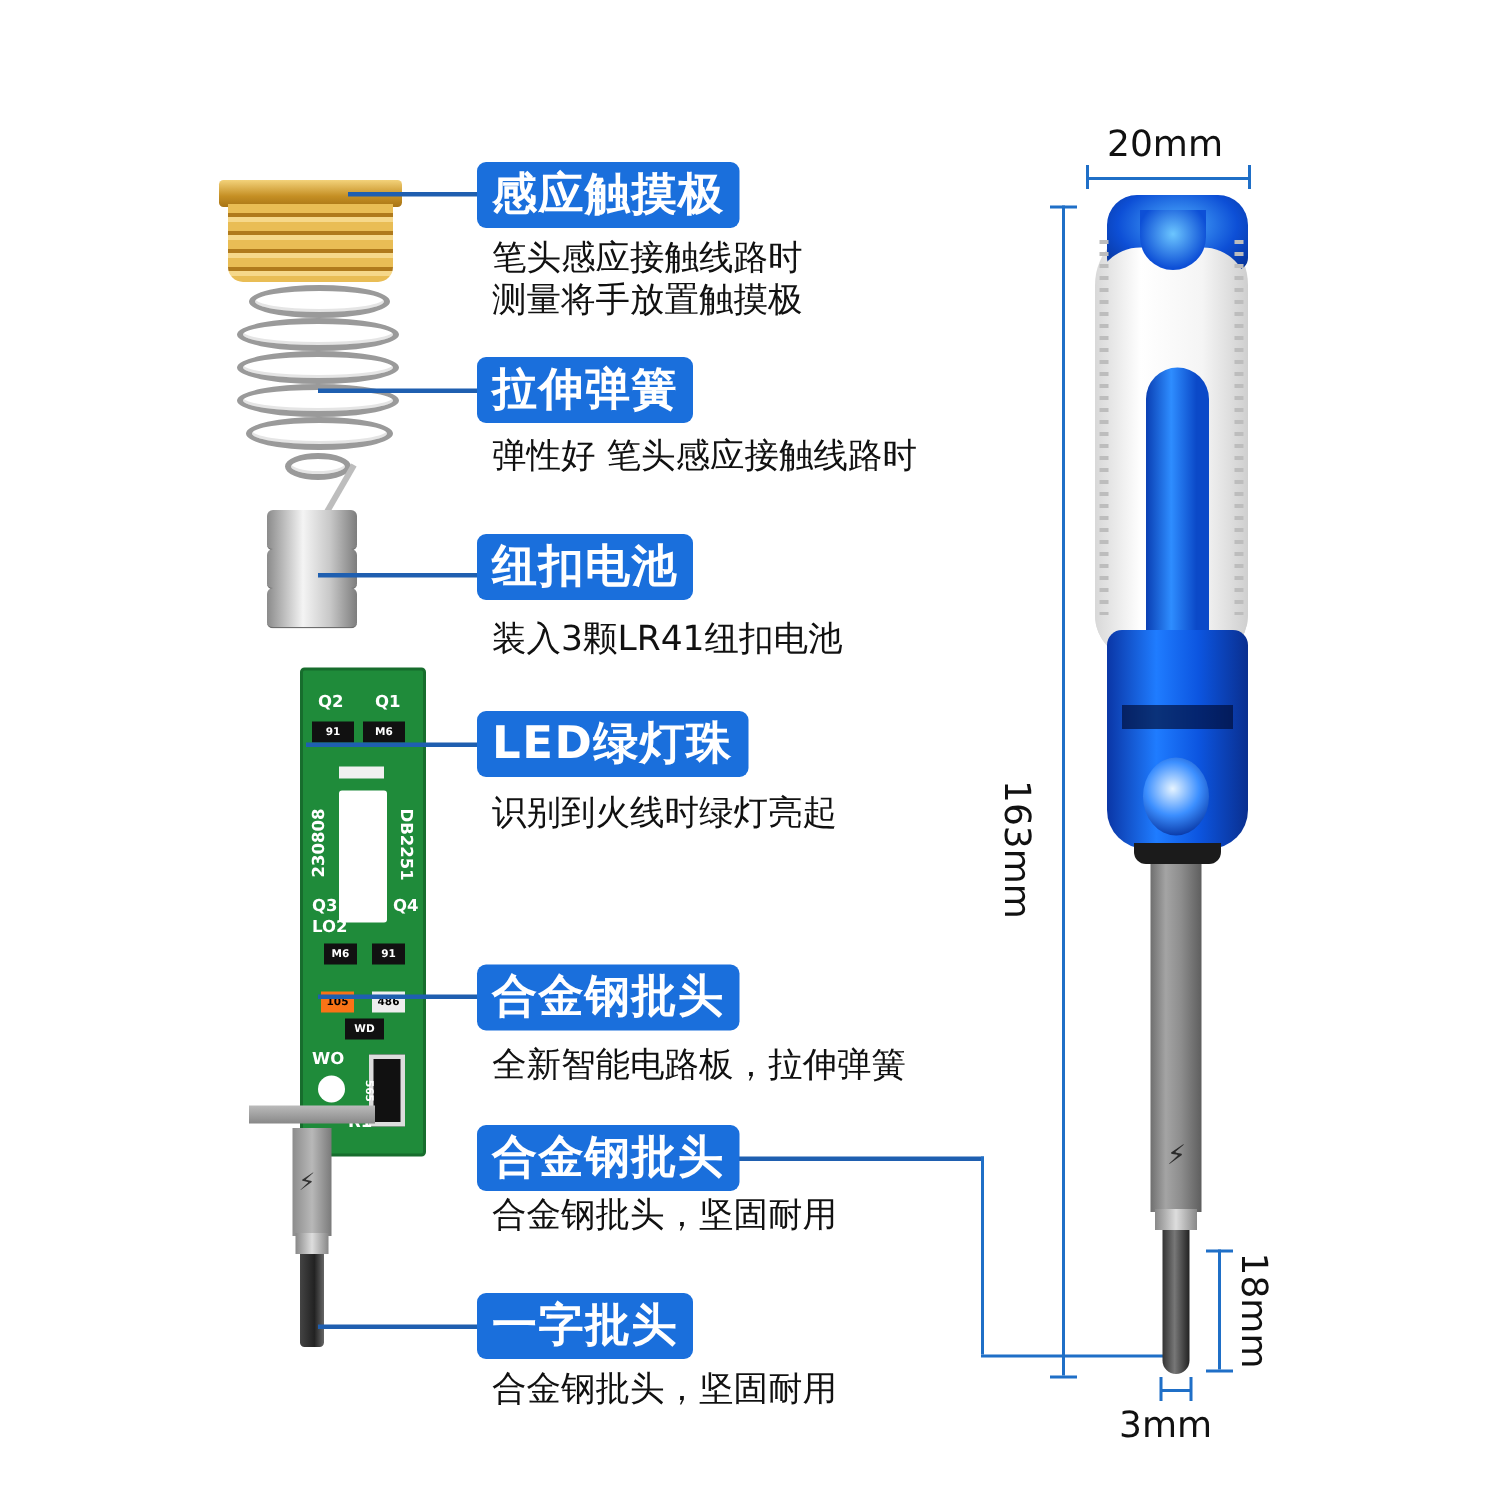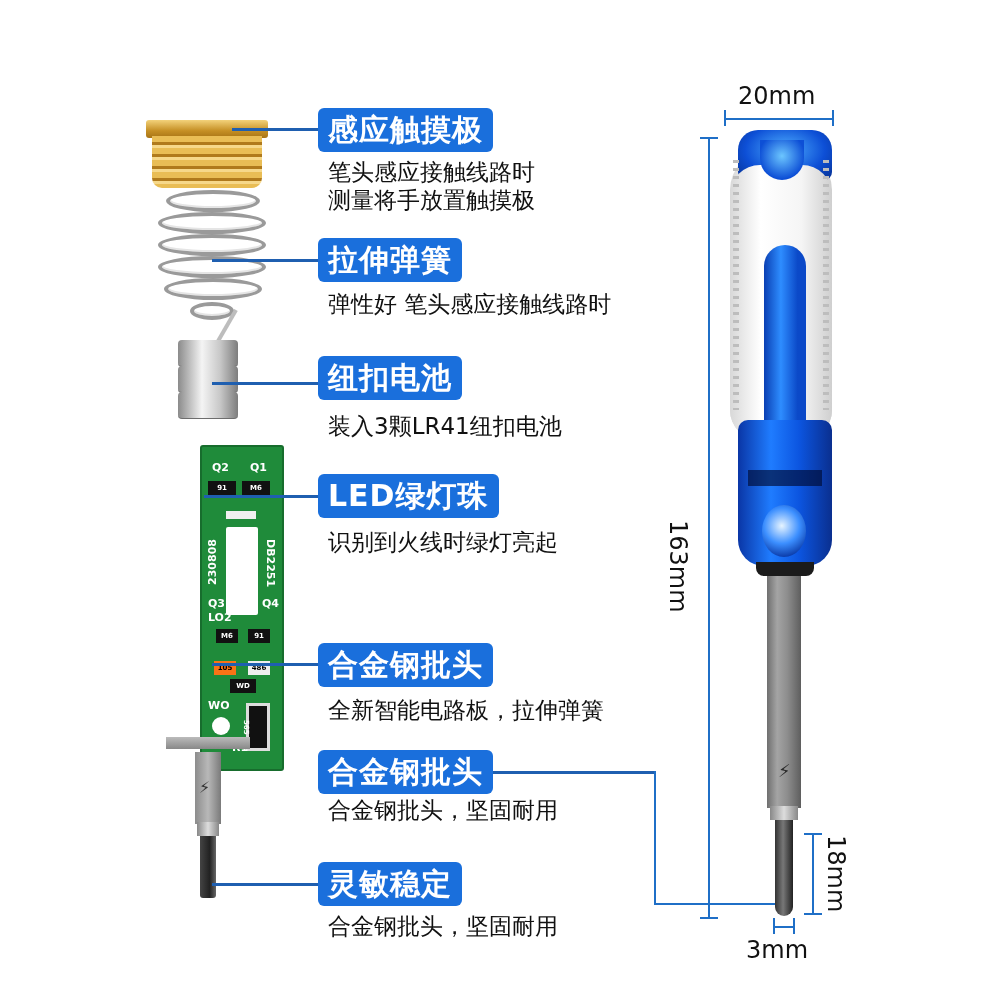--- a/index.html
+++ b/index.html
@@ -163,21 +163,21 @@
 
 <div class="tag" style="top:474px">LED绿灯珠</div>
 <div class="desc" style="top:528px">识别到火线时绿灯亮起</div>
 
 <div class="tag" style="top:643px">合金钢批头</div>
 <div class="desc" style="top:696px">全新智能电路板，拉伸弹簧</div>
 
 <div class="tag" style="top:750px">合金钢批头</div>
 <div class="desc" style="top:796px">合金钢批头，坚固耐用</div>
 
-<div class="tag" style="top:862px">灵敏稳定</div>
+<div class="tag" style="top:862px">一字批头</div>
 <div class="desc" style="top:912px">合金钢批头，坚固耐用</div>
 
 <div class="abs h-white"></div>
 <div class="abs h-topcap"></div>
 <div class="abs h-white" style="top:165px;height:275px;border-radius:30px 30px 30px 30px"></div>
 <div class="abs h-white-notch"></div>
 <div class="grip" style="left:733px"></div>
 <div class="grip" style="left:823px"></div>
 <div class="abs h-window"></div>
 <div class="abs h-blue"></div>

